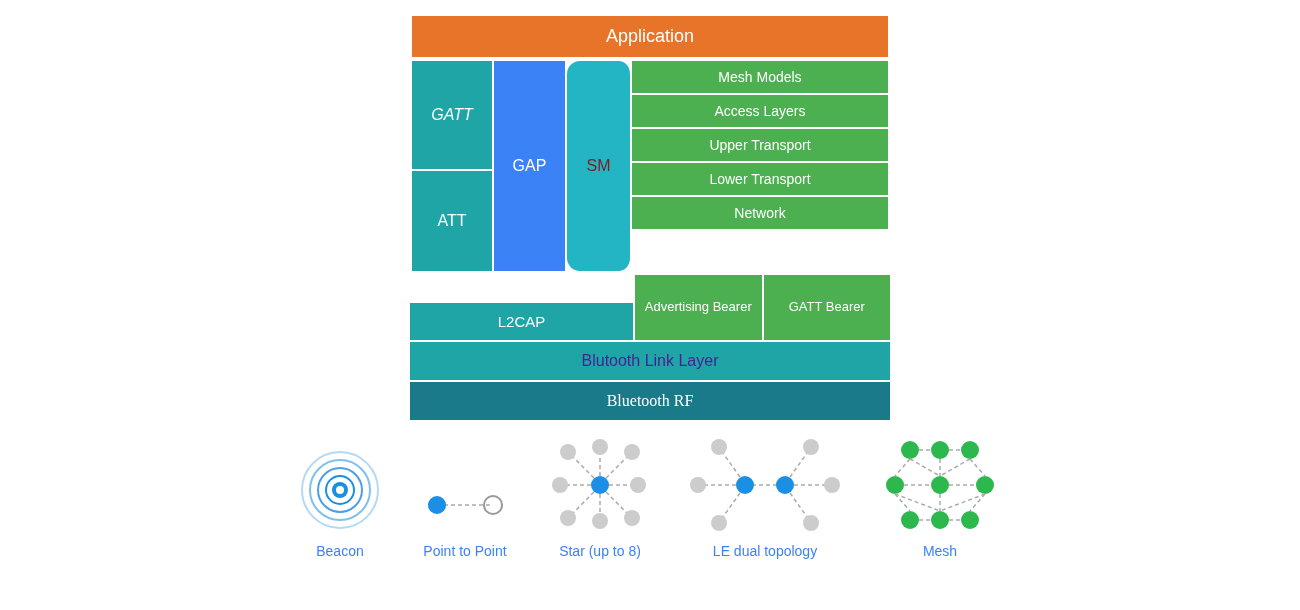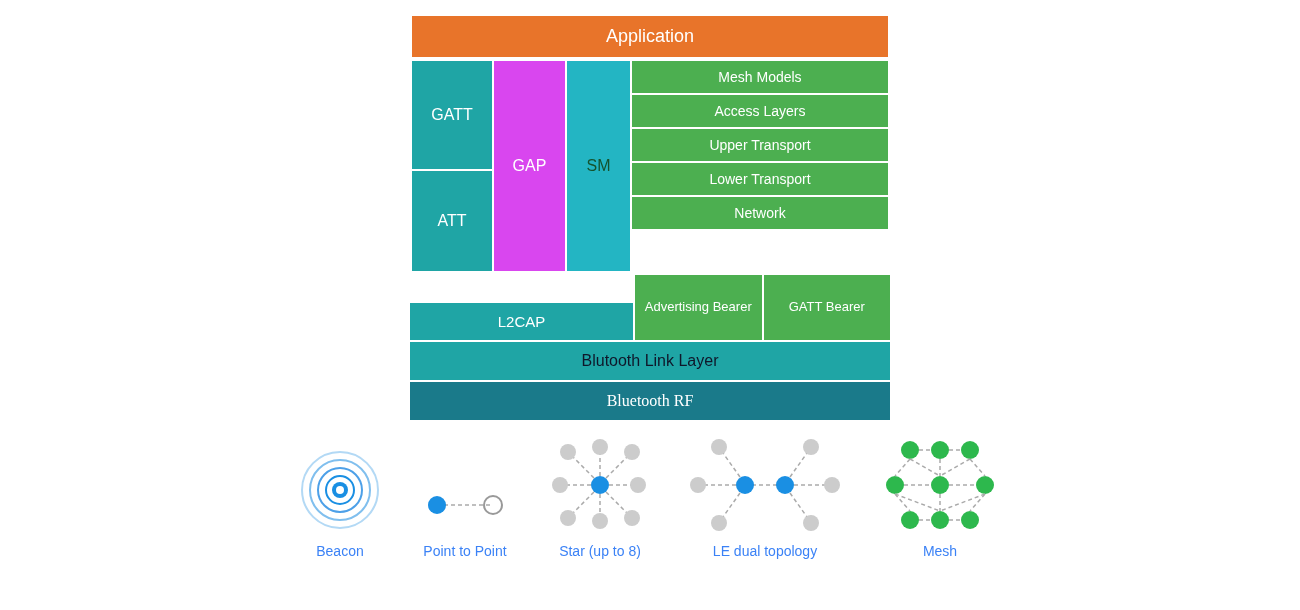--- a/index.html
+++ b/index.html
@@ -55,56 +55,58 @@
     .gatt-cell {
       background: #1fa5a5;
       color: white;
       display: flex;
       align-items: center;
       justify-content: center;
       font-size: 16px;
       font-weight: 500;
       height: 110px;
       border-bottom: 2px solid #fff;
+      font-style: italic;
     }
 
     .att-cell {
       background: #1fa5a5;
       color: white;
       display: flex;
       align-items: center;
       justify-content: center;
       font-size: 16px;
       font-weight: 500;
       height: 100px;
     }
 
     .col-gap {
-      background: #d946ef;
+      background: #3b82f6;
       color: white;
       display: flex;
       align-items: center;
       justify-content: center;
       font-size: 16px;
       font-weight: 500;
       width: 75px;
       border-left: 2px solid #fff;
       border-right: 2px solid #fff;
     }
 
     .col-sm {
       background: #23b5c3;
-      color: #14532d;
+      color: #7f1d1d;
       display: flex;
       align-items: center;
       justify-content: center;
       font-size: 16px;
       font-weight: 500;
       width: 65px;
       border-right: 2px solid #fff;
+      border-radius: 13px;
     }
 
     .right-mesh-col {
       flex: 1;
       display: flex;
       flex-direction: column;
       gap: 0;
     }
 
     .mesh-row {
@@ -174,21 +176,21 @@
       font-size: 13px;
       font-weight: 500;
       text-align: center;
       flex: 1;
       padding: 6px 4px;
       line-height: 1.3;
     }
 
     .link-layer-row {
       background: #1fa5a5;
-      color: #0f172a;
+      color: #4c1d95;
       text-align: center;
       font-size: 16px;
       font-weight: 500;
       padding: 10px;
       border-top: 2px solid #fff;
     }
 
     .bt-rf-row {
       background: #1a7a8a;
       color: white;

